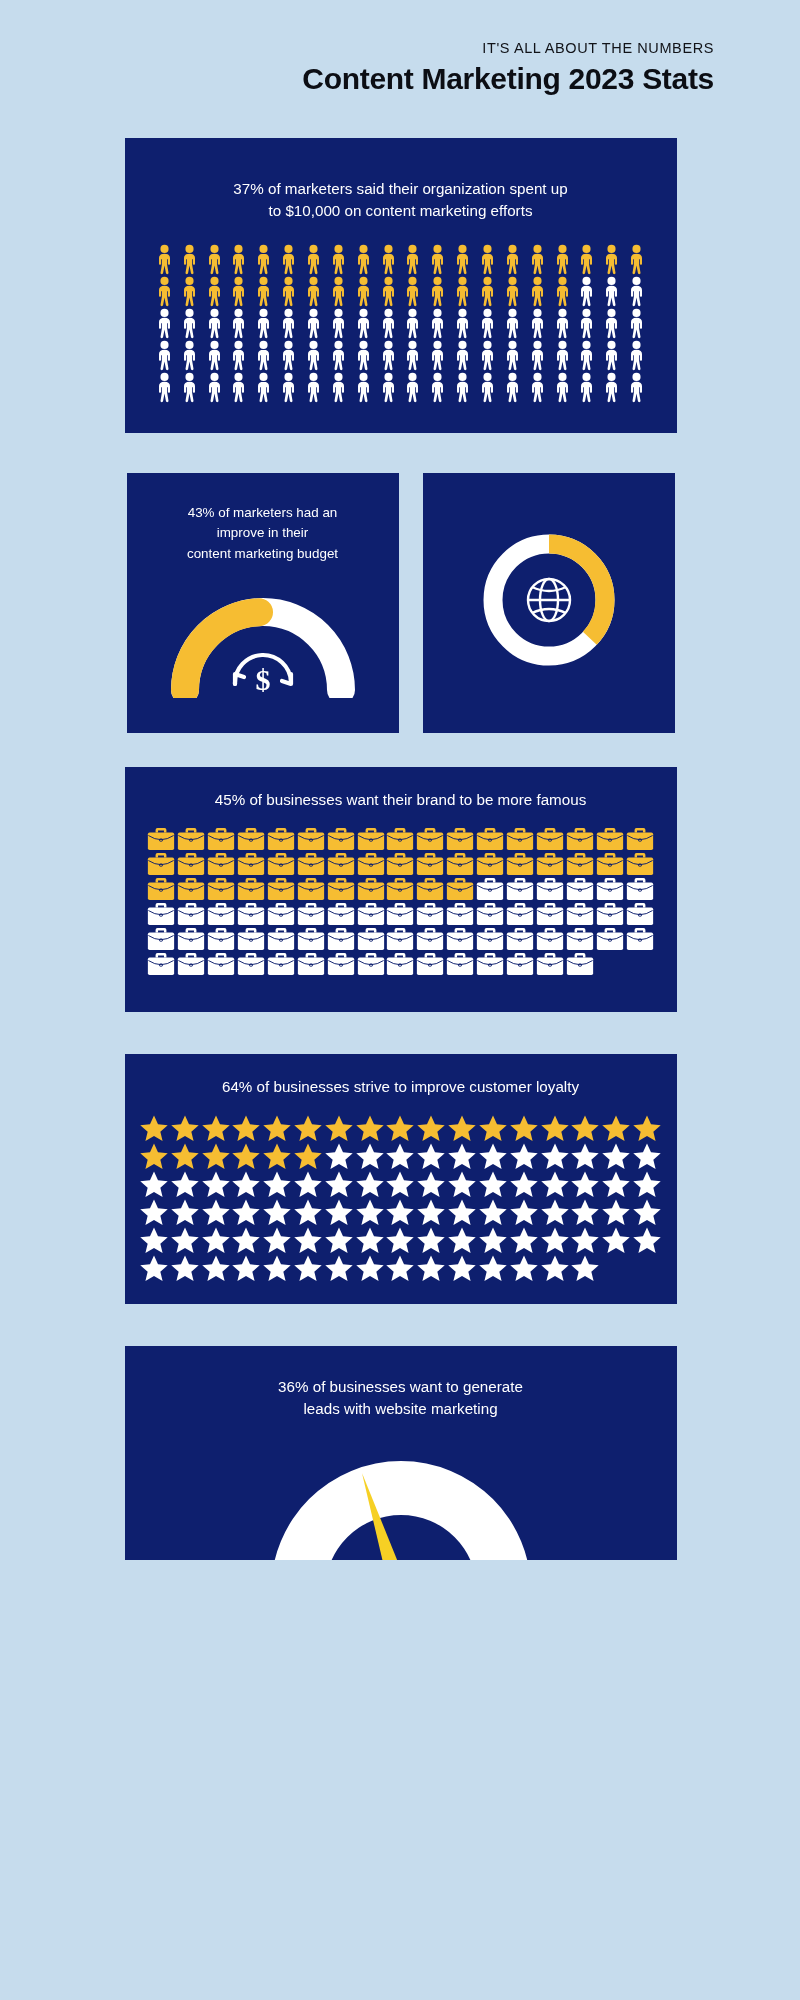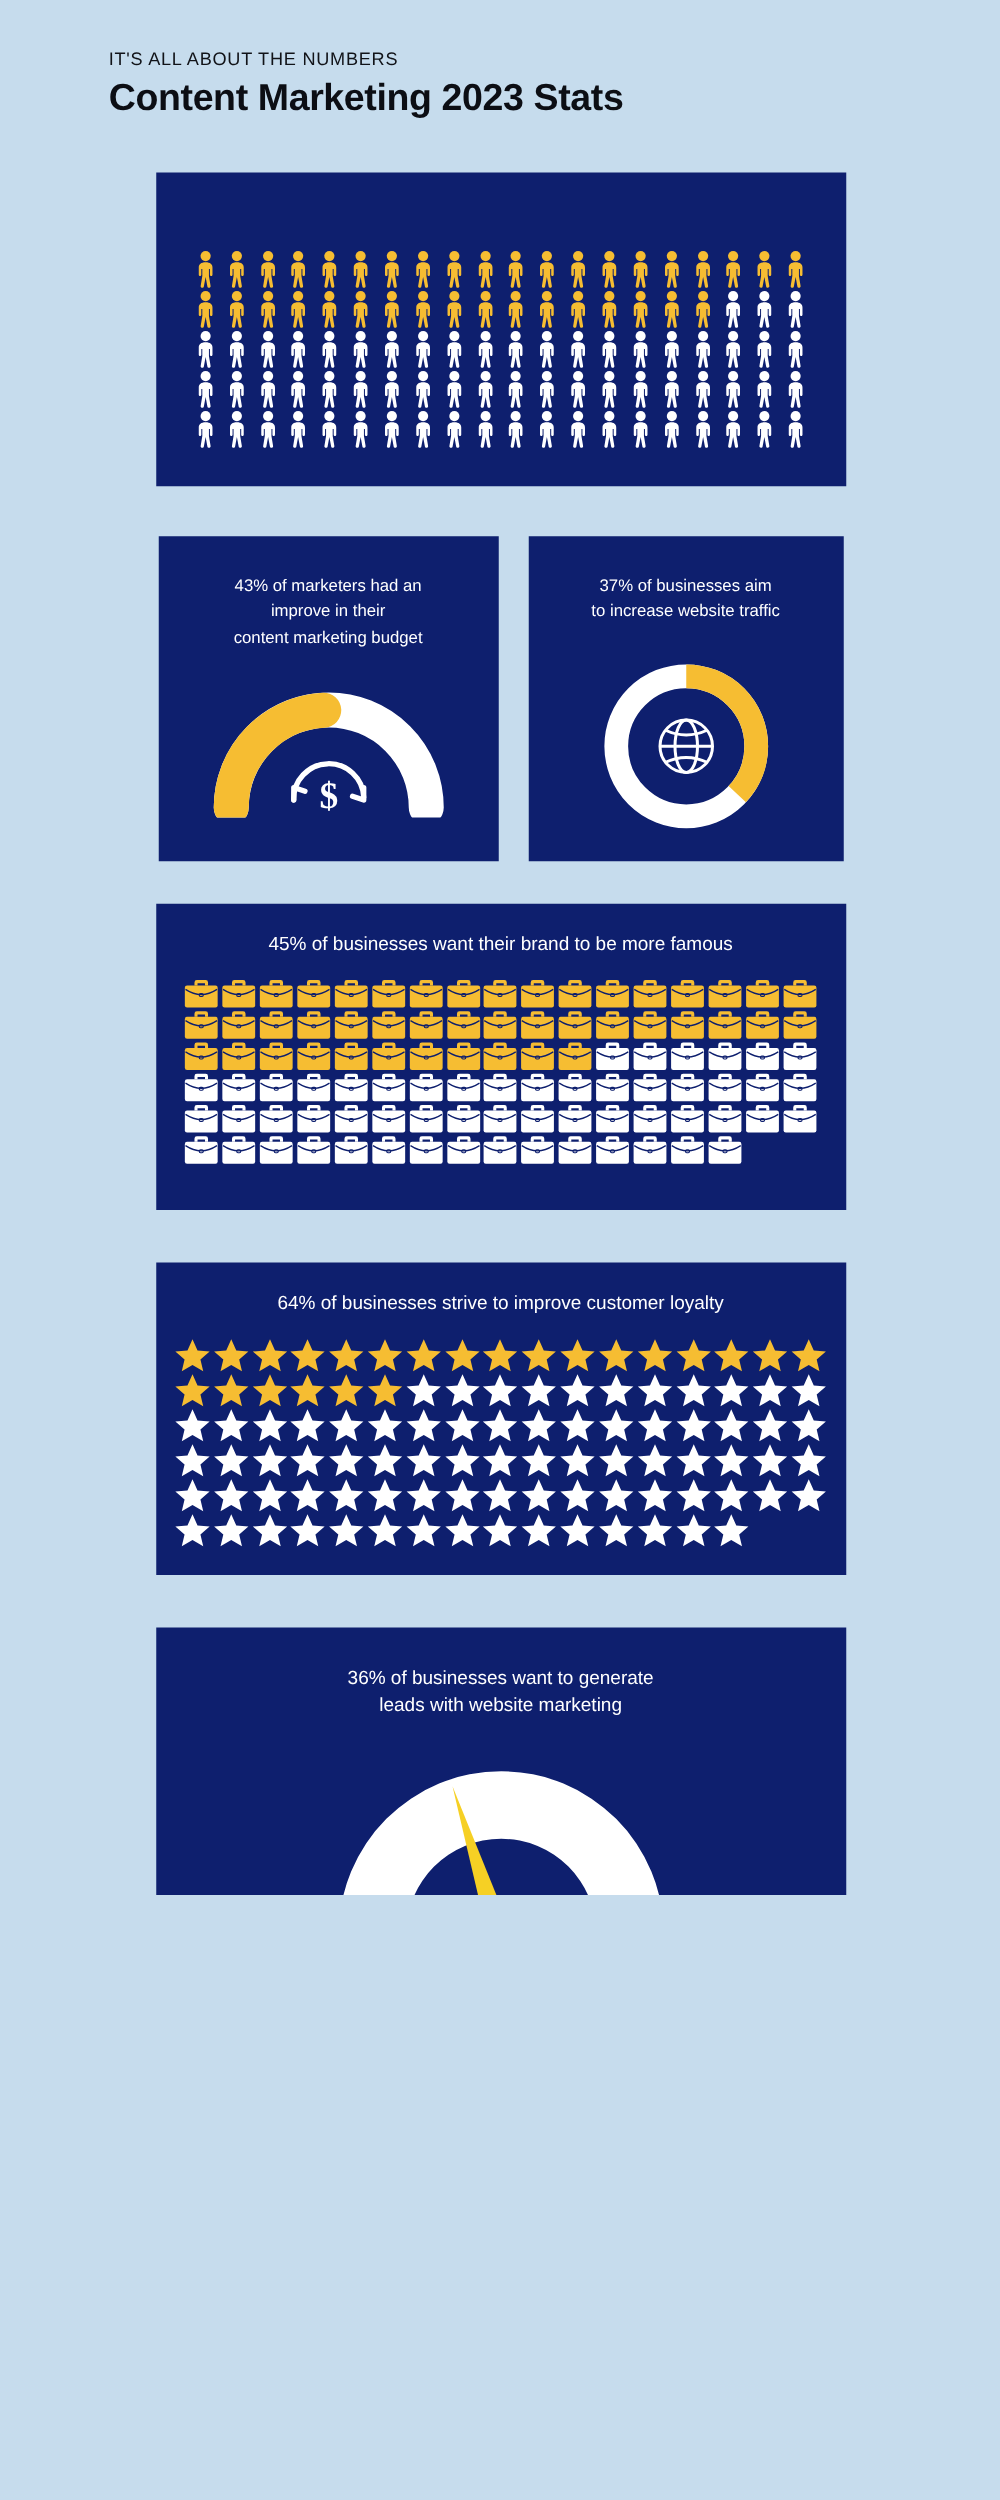--- a/index.html
+++ b/index.html
@@ -20,21 +20,21 @@
     left: 87px;
     top: 0;
     width: 627px;
     height: 2000px;
     background: #c6dced;
   }
 
   
   .header {
     padding-top: 40px;
-    text-align: left;
+    text-align: right;
   }
   .eyebrow {
     font-size: 14.5px;
     letter-spacing: 0.6px;
     color: #111318;
     font-weight: 400;
   }
   .headline {
     margin-top: 6px;
     font-size: 30px;
@@ -138,20 +138,24 @@
 
 <div class="page">
  <div class="sheet">
 
   <div class="header">
     <div class="eyebrow">IT'S ALL ABOUT THE NUMBERS</div>
     <div class="headline">Content Marketing 2023 Stats</div>
   </div>
 
   <div class="card card-people">
+    <div class="card-text">
+      <div>37% of marketers said their organization spent up</div>
+      <div>to $10,000 on content marketing efforts</div>
+    </div>
     <div class="people-grid" id="people-grid">
           <span>
             <svg class="person" viewBox="0 0 26 34">
               <circle cx="13" cy="5" r="4.6" fill="#f6bd32"></circle>
               <path d="M13 10.6 c-4.2 0 -6.2 1.9 -6.2 4.6 l0 6.6 c0 1.5 2.3 1.5 2.3 0 l0 -5.2 l0.9 0 l0 6.3 l-1.5 9.2 c-0.3 1.9 2.6 2.2 2.9 0.3 l1.6 -8.6 l1.6 8.6 c0.3 1.9 3.2 1.6 2.9 -0.3 l-1.5 -9.2 l0 -6.3 l0.9 0 l0 5.2 c0 1.5 2.3 1.5 2.3 0 l0 -6.6 c0 -2.7 -2 -4.6 -6.2 -4.6 z" fill="#f6bd32"></path>
             </svg>
           </span>
           <span>
             <svg class="person" viewBox="0 0 26 34">
               <circle cx="13" cy="5" r="4.6" fill="#f6bd32"></circle>
@@ -768,24 +772,20 @@
             <path d="M 72 106 A 28 28 0 0 1 128 104" stroke-linecap="round"></path>
             <path d="M 128 96 L 128 106 L 119 103" fill="none" stroke-linejoin="round" stroke-linecap="round"></path>
             <path d="M 72 106 L 72 96 L 81 99" fill="none" stroke-linejoin="round" stroke-linecap="round"></path>
           </g>
           <text x="100" y="112" text-anchor="middle" font-family="Liberation Serif, serif" font-size="30" font-weight="bold" fill="#ffffff">$</text>
         </svg>
       </div>
     </div>
 
     <div class="card card-donut">
-      <div class="card-text">
-        <div>37% of businesses aim</div>
-        <div>to increase website traffic</div>
-      </div>
       <div class="donut-wrap">
         <svg width="150" height="150" viewBox="0 0 150 150">
           <circle cx="75" cy="75" r="56" fill="none" stroke="#ffffff" stroke-width="19"></circle>
           <circle cx="75" cy="75" r="56" fill="none" stroke="#f6bd32" stroke-width="19" stroke-dasharray="130 222" stroke-dashoffset="0" transform="rotate(-90 75 75)"></circle>
           <g stroke="#ffffff" fill="none" stroke-width="2.4">
             <circle cx="75" cy="75" r="21"></circle>
             <ellipse cx="75" cy="75" rx="9" ry="21"></ellipse>
             <line x1="54" y1="75" x2="96" y2="75"></line>
             <path d="M 58 62 Q 75 70 92 62"></path>
             <path d="M 58 88 Q 75 80 92 88"></path>

